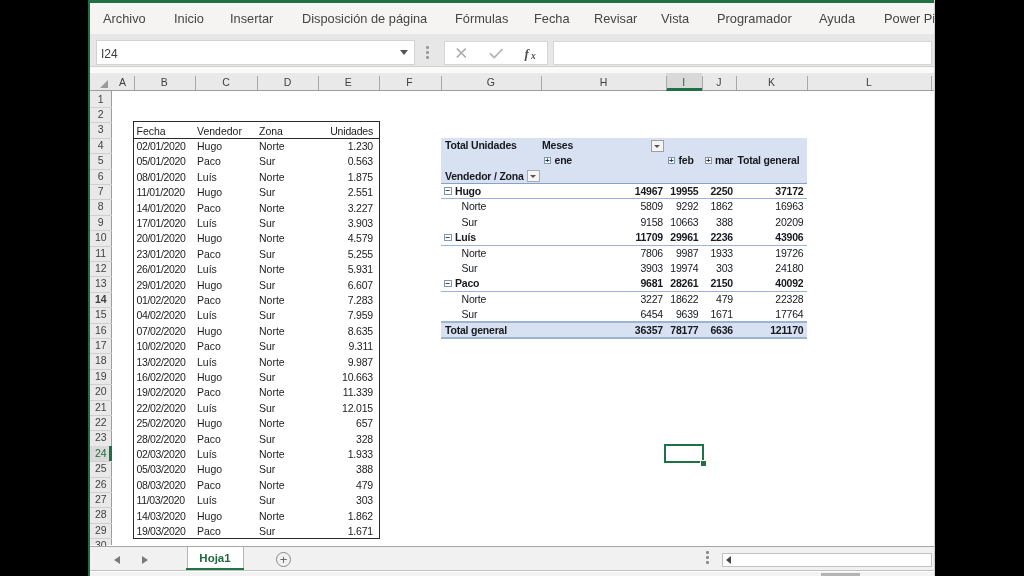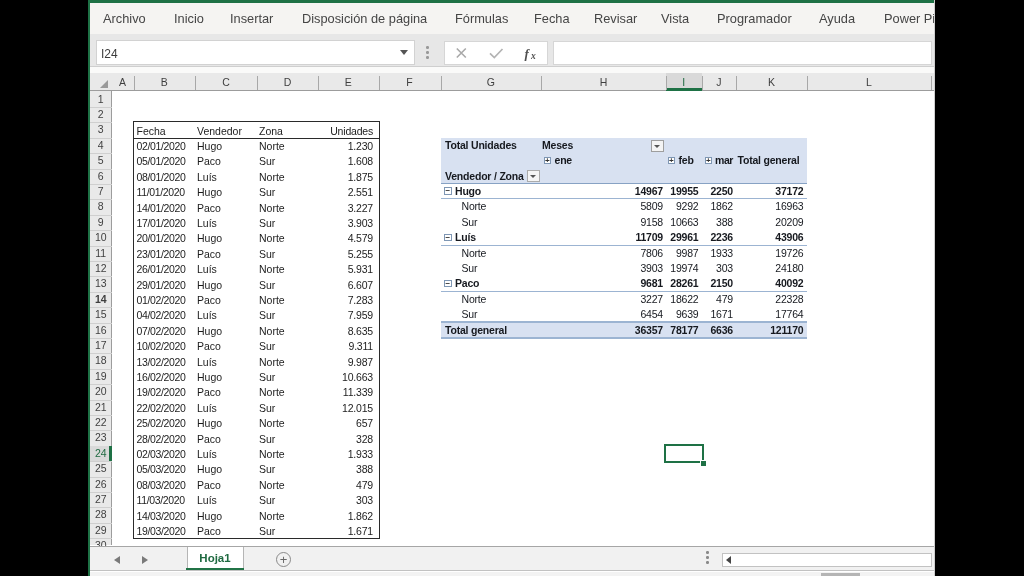--- a/index.html
+++ b/index.html
@@ -193,21 +193,21 @@
       <div class="trow" style="top:139.0px;">
         <span class="tc1">02/01/2020</span>
         <span class="tc2">Hugo</span>
         <span class="tc3">Norte</span>
         <span class="tc4">1.230</span>
       </div>
       <div class="trow" style="top:154.4px;">
         <span class="tc1">05/01/2020</span>
         <span class="tc2">Paco</span>
         <span class="tc3">Sur</span>
-        <span class="tc4">1.608</span>
+        <span class="tc4">0.563</span>
       </div>
       <div class="trow" style="top:169.8px;">
         <span class="tc1">08/01/2020</span>
         <span class="tc2">Luís</span>
         <span class="tc3">Norte</span>
         <span class="tc4">1.875</span>
       </div>
       <div class="trow" style="top:185.2px;">
         <span class="tc1">11/01/2020</span>
         <span class="tc2">Hugo</span>

